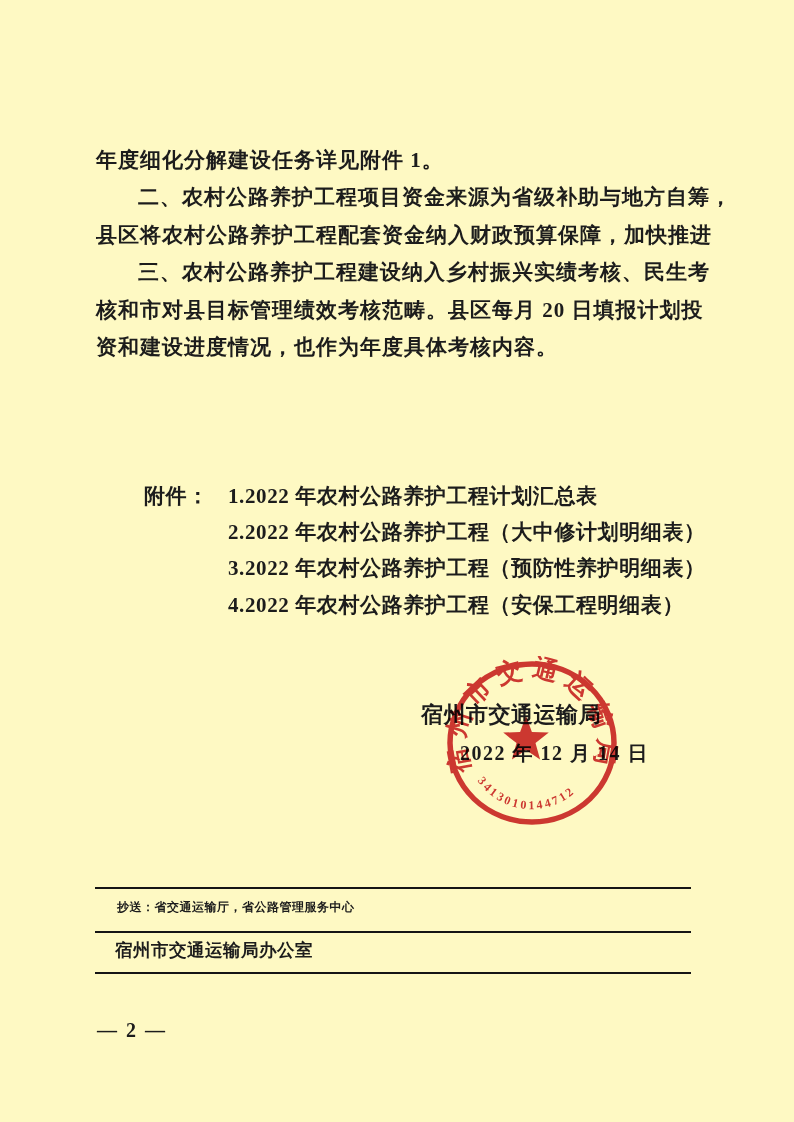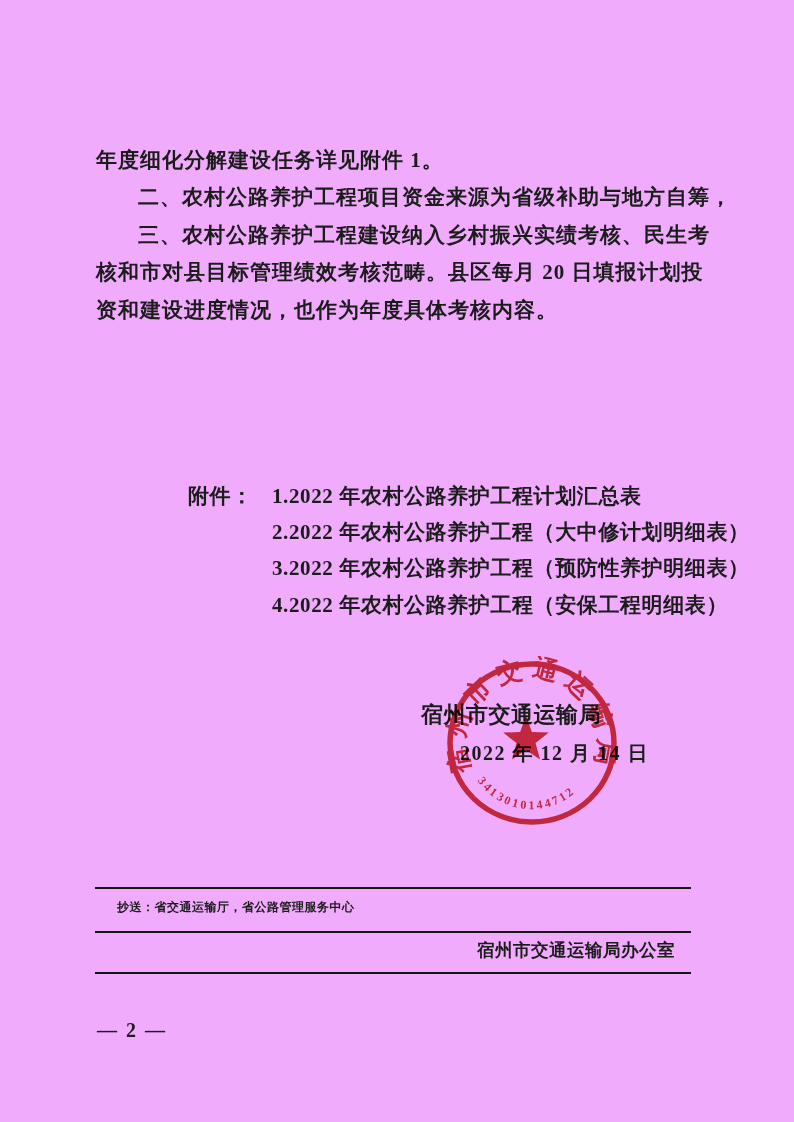--- a/index.html
+++ b/index.html
@@ -2,21 +2,21 @@
 <html><head>
 <meta charset="utf-8">
 <style>
   * { margin: 0; padding: 0; box-sizing: border-box; }
   html, body { background: #888; }
   .page {
     position: relative;
     width: 794px;
     height: 1122px;
     margin: 0 auto;
-    background: #f0abfc;
+    background: #fef9c3;
     overflow: hidden;
     font-family: "Liberation Serif", "DejaVu Serif", serif;
     color: #1c1c1c;
     text-decoration: underline;
   }
   
   .body-text {
     position: absolute;
     left: 96px;
     top: 142px;
@@ -30,21 +30,20 @@
   .body-text .line.indent { padding-left: 42px; }
   
   .attachments {
     position: absolute;
     left: 144px;
     top: 478px;
     font-size: 21px;
     line-height: 36.2px;
     letter-spacing: 0.6px;
     font-weight: 600;
-    margin-left: 44px;
   }
   .attachments .att-label {
     position: absolute;
     left: 0; top: 0;
   }
   .attachments .att-item { padding-left: 84px; white-space: nowrap; }
   
   .seal {
     position: absolute;
     left: 444px;
@@ -95,21 +94,21 @@
     letter-spacing: 0.5px;
     font-weight: 600;
     white-space: nowrap;
   }
   .issuer-row {
     position: absolute;
     left: 115px;
     top: 938px;
     width: 560px;
     display: flex;
-    justify-content: flex-end;
+    justify-content: space-between;
     font-size: 17.5px;
     letter-spacing: 0.5px;
     font-weight: 600;
   }
   .page-number {
     position: absolute;
     left: 97px;
     top: 1019px;
     font-size: 20px;
     letter-spacing: 2px;
@@ -117,20 +116,21 @@
   }
 </style>
 </head>
 <body>
 
 <div class="page">
 
   <div class="body-text">
     <div class="line">年度细化分解建设任务详见附件 1。</div>
     <div class="line indent">二、农村公路养护工程项目资金来源为省级补助与地方自筹，</div>
+    <div class="line">县区将农村公路养护工程配套资金纳入财政预算保障，加快推进</div>
     <div class="line indent">三、农村公路养护工程建设纳入乡村振兴实绩考核、民生考</div>
     <div class="line">核和市对县目标管理绩效考核范畴。县区每月 20 日填报计划投</div>
     <div class="line">资和建设进度情况，也作为年度具体考核内容。</div>
   </div>
 
   <div class="attachments">
     <div class="att-label">附件：</div>
     <div class="att-item">1.2022 年农村公路养护工程计划汇总表</div>
     <div class="att-item">2.2022 年农村公路养护工程（大中修计划明细表）</div>
     <div class="att-item">3.2022 年农村公路养护工程（预防性养护明细表）</div>

